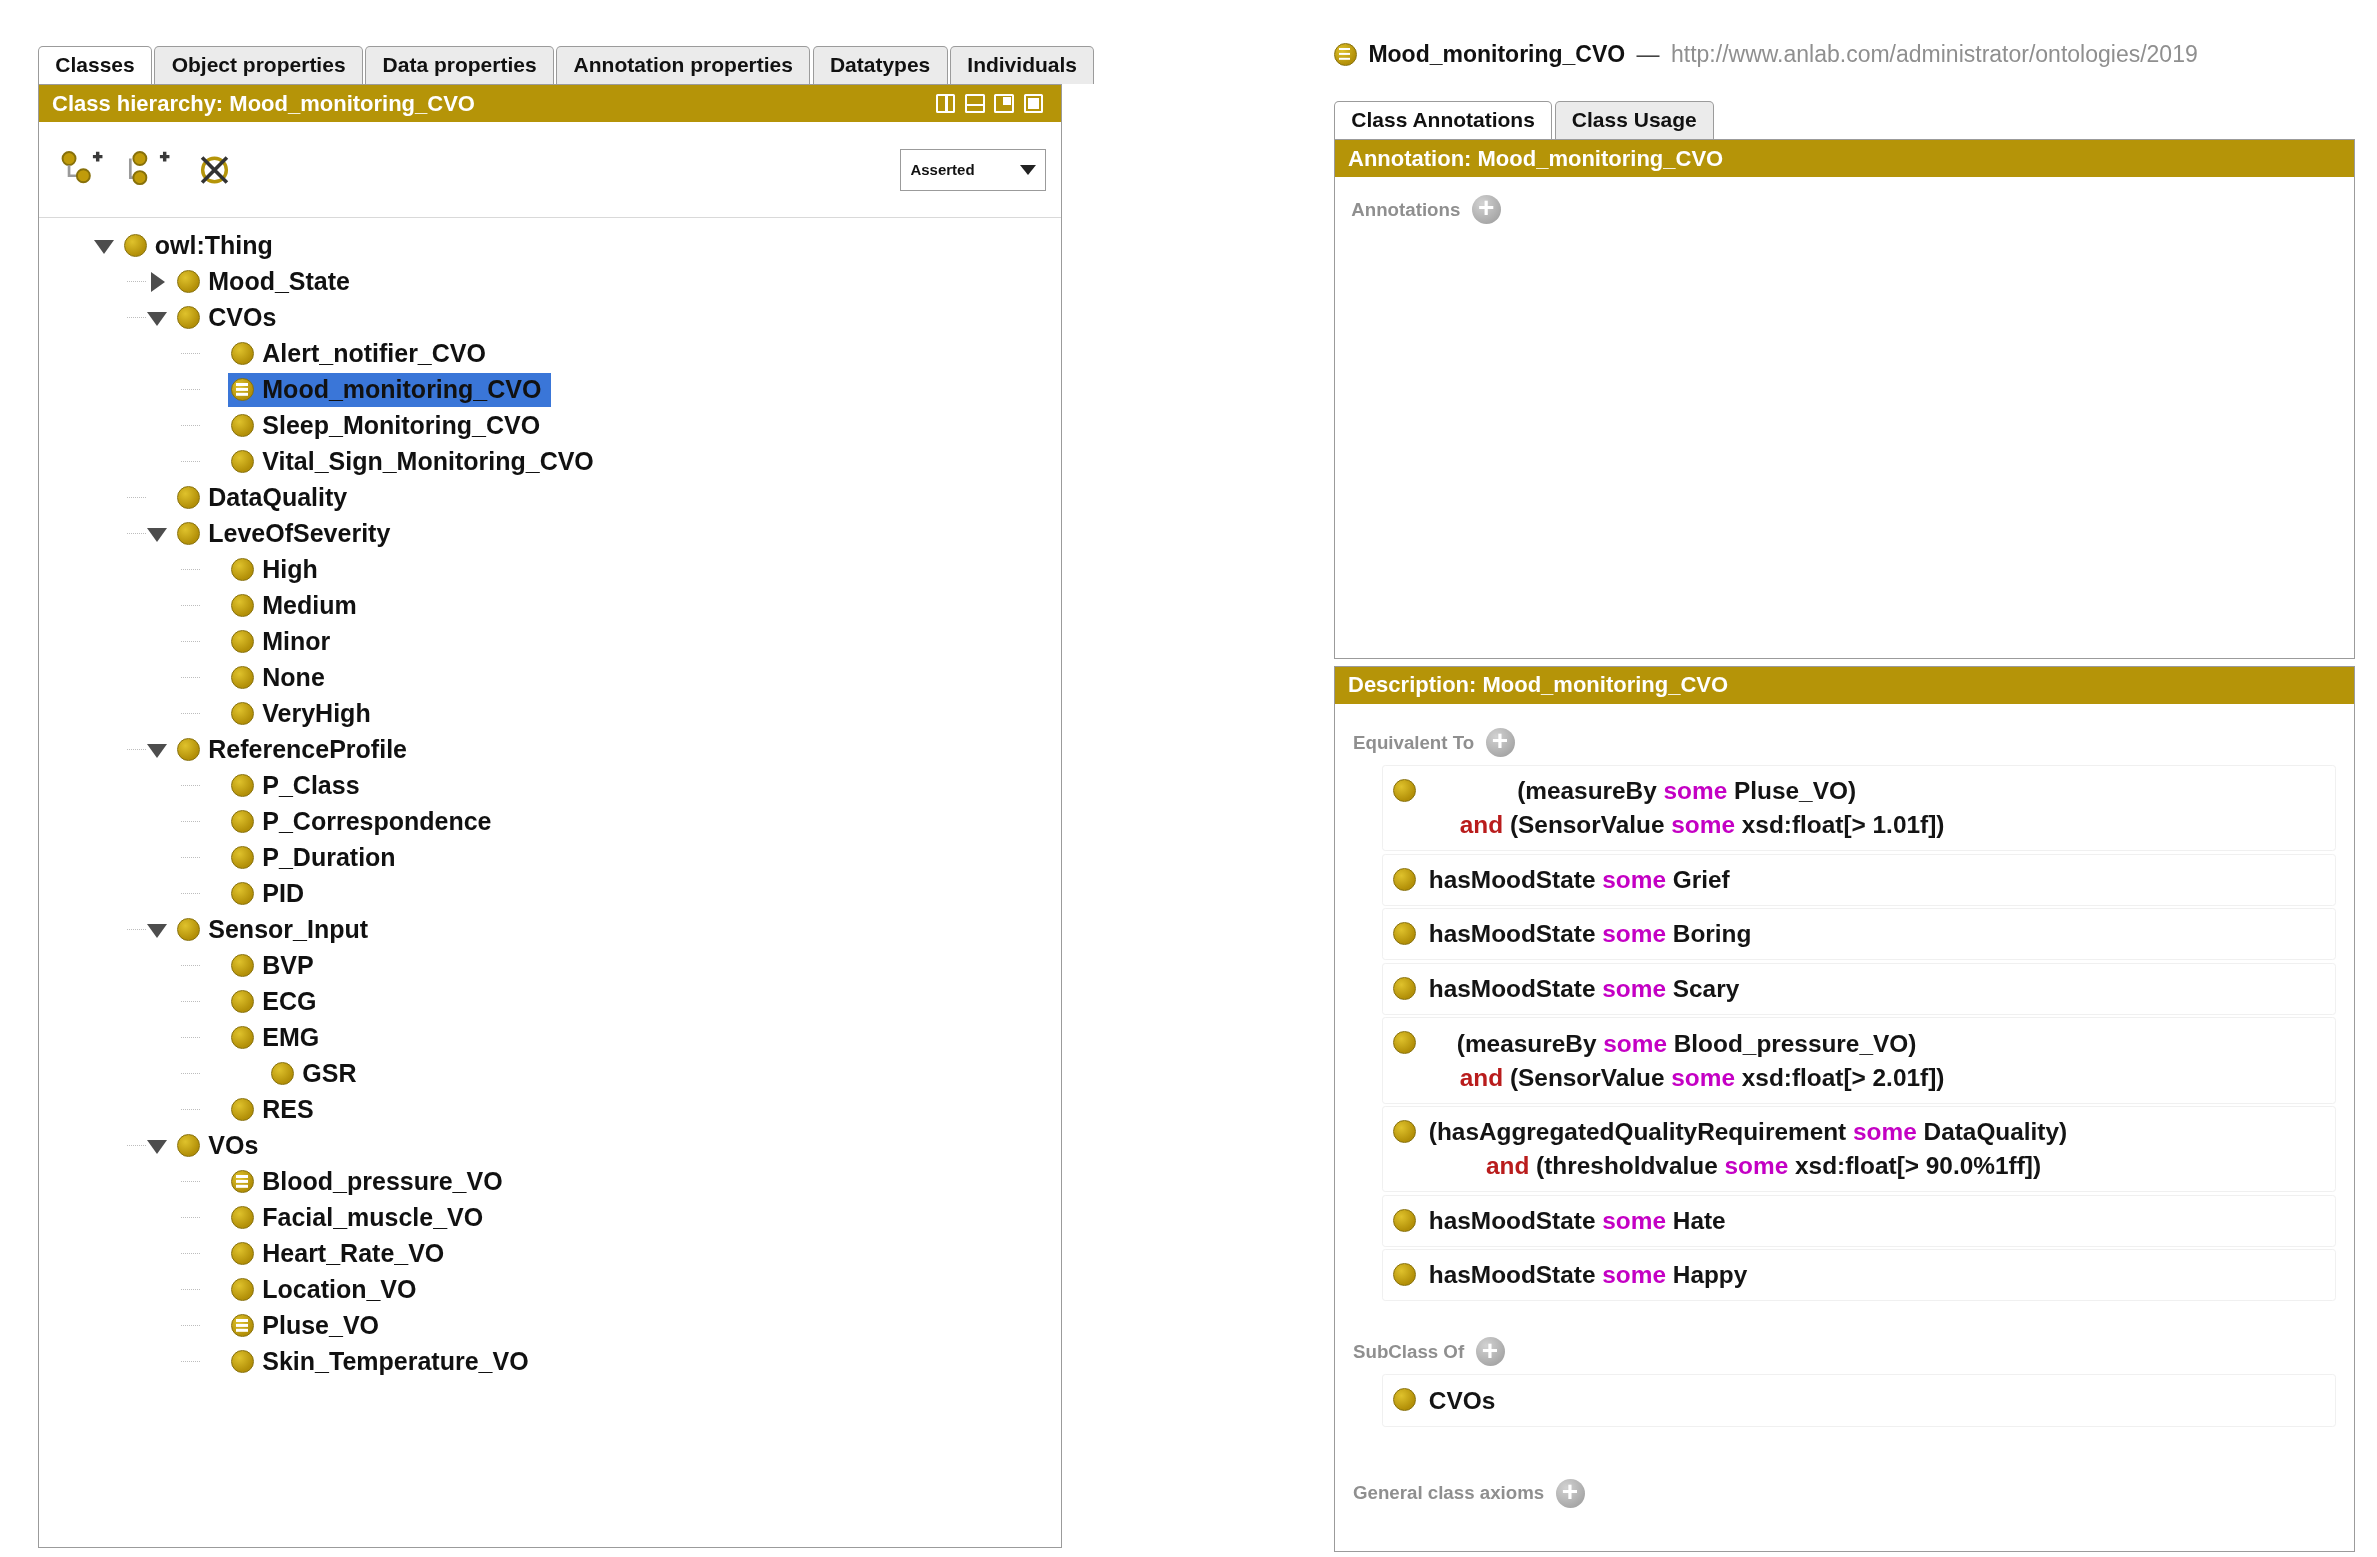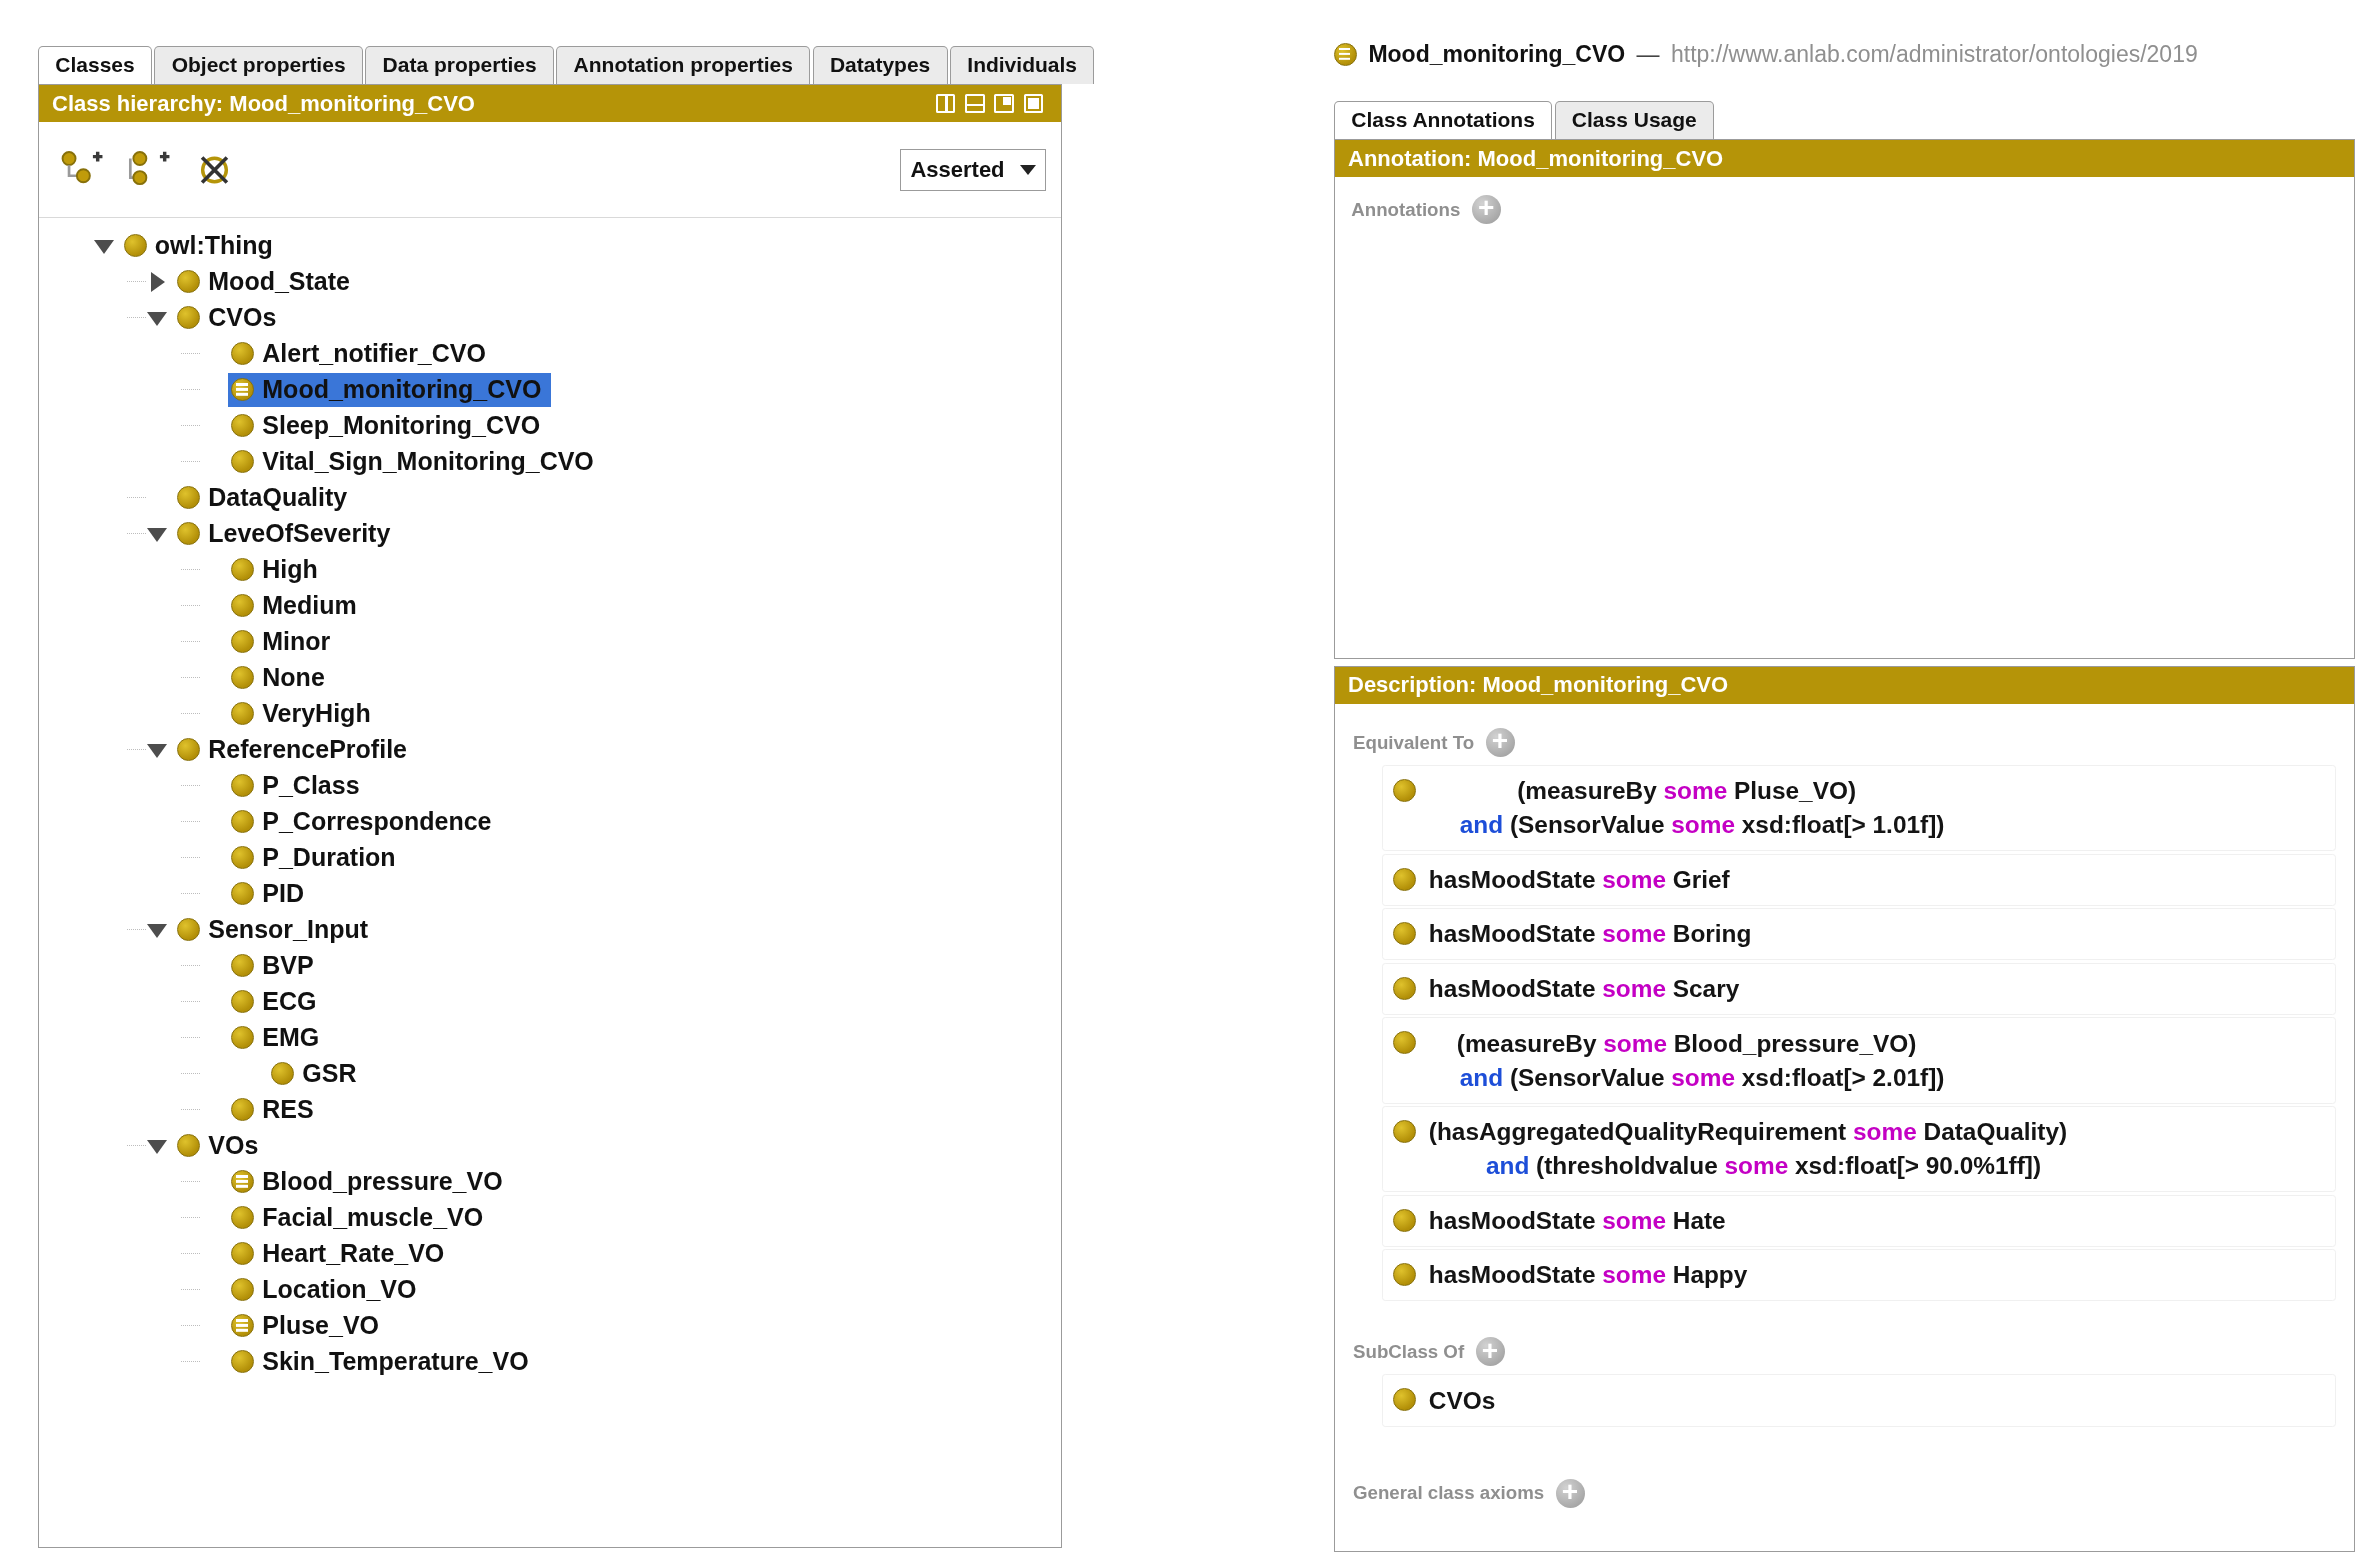--- a/index.html
+++ b/index.html
@@ -34,21 +34,21 @@
   
   .left-pane { position:absolute; left:38px; top:43px; width:1024px; height:1505px;
                display:flex; flex-direction:column; }
   .left-pane .panel-box { flex:1; }
   .toolbar { height:96px; flex:none; display:flex; align-items:center; gap:13px;
              padding:0 14.6px; border-bottom:1.6px solid #d9d9d9; background:#fff; }
   .tool-btn { width:54px; height:50px; border:none; background:transparent;
               display:flex; align-items:center; justify-content:center; cursor:default; }
   .asserted { margin-left:auto; min-width:146px; height:42px; border:1.6px solid #9b9b9b;
               background:#fff; display:flex; align-items:center; justify-content:space-between;
-              padding:0 9px; font-size:22px; font-weight:bold; color:#111; }
+              padding:0 9px; font-size:15px; font-weight:bold; color:#111; }
   .caret { width:0; height:0; border-left:8.1px solid transparent; border-right:8.1px solid transparent;
            border-top:10.6px solid #222; margin-left:11.4px; }
 
   .tree { flex:1; overflow:hidden; padding:9.8px 4.9px 4.9px 4.9px; }
   .tree-row { height:36px; display:flex; align-items:center; font-size:25px; font-weight:bold;
               color:#111; white-space:nowrap; cursor:default; }
   .stub { width:19.5px; flex:none; border-top:1.6px dotted #bdbdbd; align-self:center; }
   .arrow { width:21px; height:21px; margin-right:6.5px; position:relative; flex:none; }
   .arrow.expanded::before { content:""; position:absolute; left:0.8px; top:4.9px;
       border-left:10.6px solid transparent; border-right:10.6px solid transparent; border-top:14px solid #4d4d4d; }
@@ -80,21 +80,21 @@
 
   .axiom-list { margin:8.1px 0 0 29px; }
   .axiom-row { display:flex; align-items:flex-start; gap:13px; padding:8.1px 9.8px;
                border:1.6px solid #f0f0f0; border-radius:3.3px; margin-bottom:2.4px;
                font-size:24.4px; font-weight:bold; color:#141414; cursor:default; }
   .axiom-row .cicon { margin-top:4.9px; }
   .axiom-line { line-height:34px; white-space:nowrap; }
   .axiom-line.cont { padding-left:31px; }
   .k-expr { color:#141414; }
   .k-some { color:#c400c4; }
-  .k-and  { color:#1d4ed8; }
+  .k-and  { color:#b91c1c; }
 
   .sec-equivalent { margin-top:6.5px; }
   .sec-subclass { margin-top:36px; }
   .sec-general { margin-top:52px; }
 </style>
 </head>
 <body>
 
 <div class="root">
 

